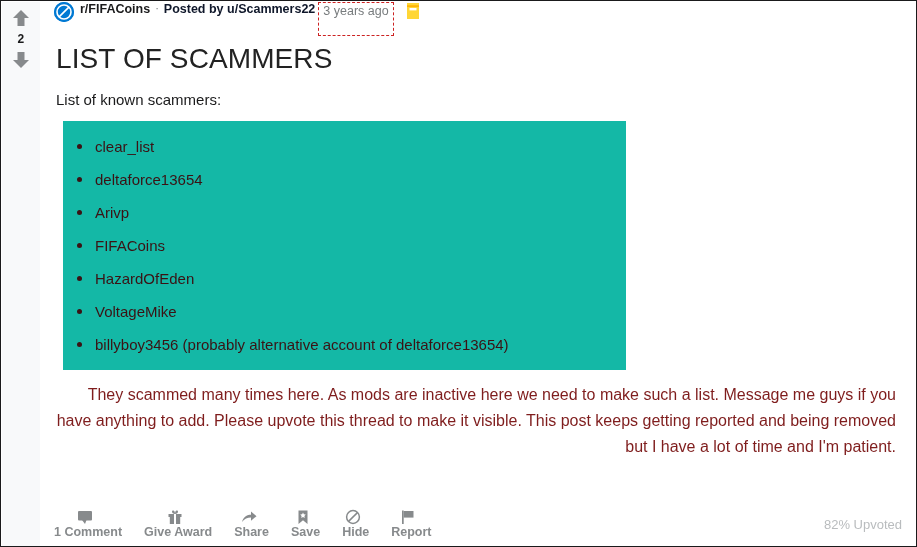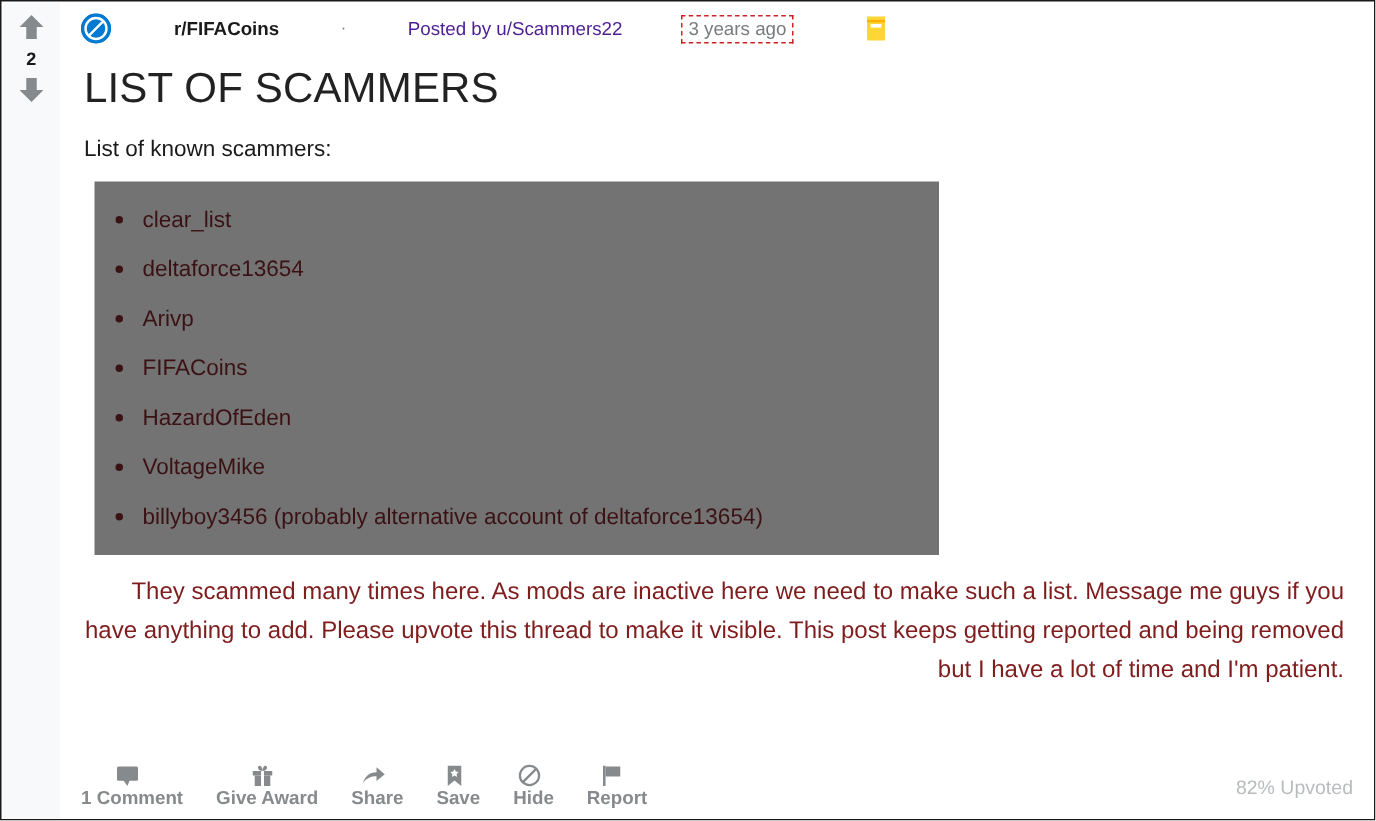--- a/index.html
+++ b/index.html
@@ -54,47 +54,45 @@
     position: absolute;
     left: 39px;
     top: 1px;
     right: 1px;
     bottom: 1px;
     padding: 0 14px 0 14px;
     box-sizing: border-box;
   }
   .post-meta {
     display: flex;
-    align-items: center;
     height: 34px;
     font-size: 12.5px;
     color: #787c7e;
     white-space: nowrap;
-    gap: 36px;
   }
   .sub-icon {
     width: 20px;
     height: 20px;
     border-radius: 50%;
     background: #0079d3;
     margin-right: 6px;
     flex: 0 0 auto;
     display: block;
   }
   .sub-name {
     color: #1a1a1b;
     font-weight: bold;
     font-size: 12.5px;
   }
   .meta-dot {
     margin: 0 5px;
     color: #787c7e;
     font-size: 11px;
   }
-  .meta-plain { color: #4c1d95; font-size: 12.5px; }
+  .meta-plain { color: #0f172a; font-size: 12.5px; font-weight: bold; }
   .meta-time-wrap {
     display: inline-block;
     border: 1.5px dashed #cc2222;
     padding: 1px 4px 2px 4px;
     margin-left: 3px;
     line-height: 14px;
   }
   .meta-time { color: #787c7e; font-size: 12.5px; }
   .award-badge {
     width: 18px;
@@ -111,21 +109,21 @@
     letter-spacing: 0.1px;
     line-height: 30px;
   }
   .body-line {
     font-size: 15px;
     color: #1a1a1b;
     margin: 16px 0 0 2px;
     line-height: 20px;
   }
   .scammer-list {
-    background: #737373;
+    background: #14b8a6;
     list-style: none;
     margin: 11px 0 0 9px;
     padding: 9px 0 9px 0;
     width: 563px;
     box-sizing: border-box;
   }
   .scammer-list li {
     font-size: 15px;
     color: #3b1214;
     line-height: 33px;

